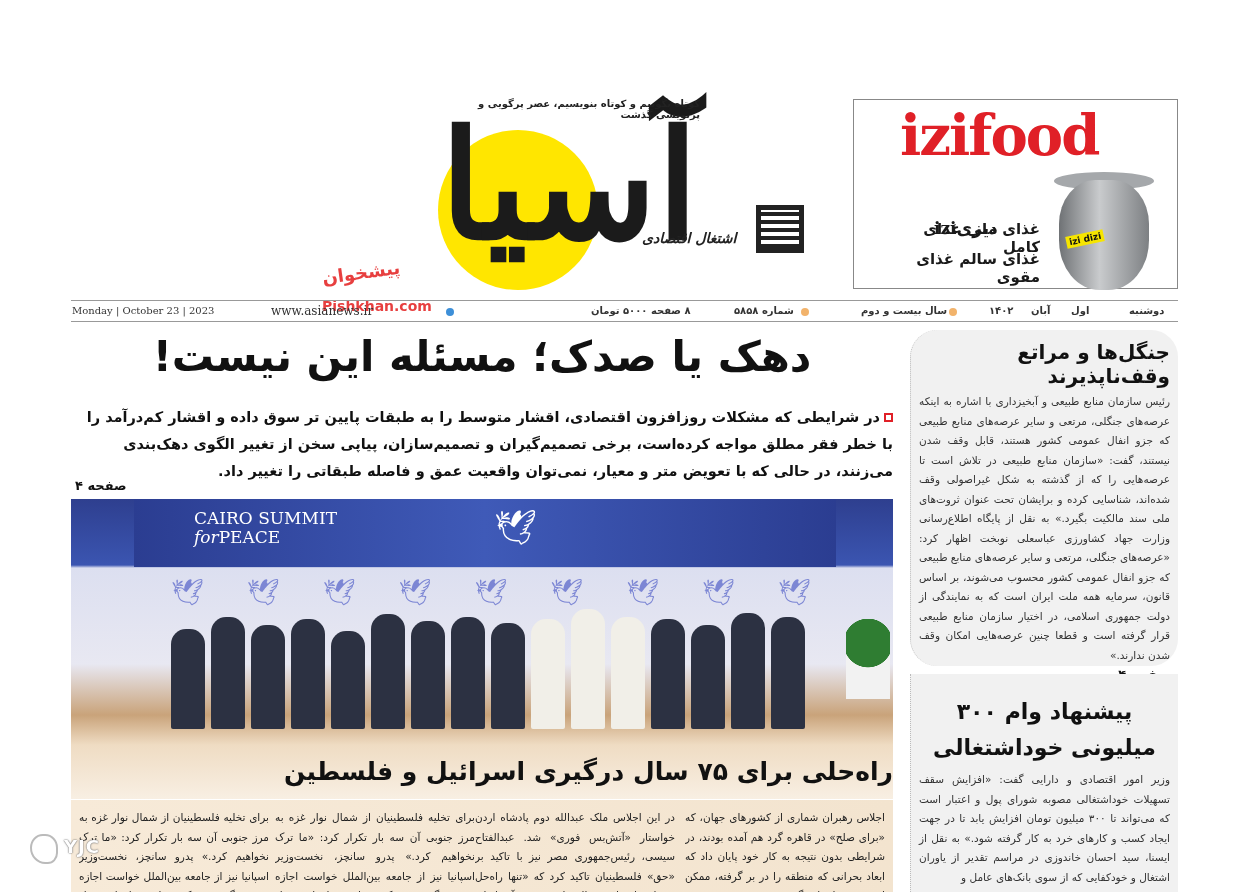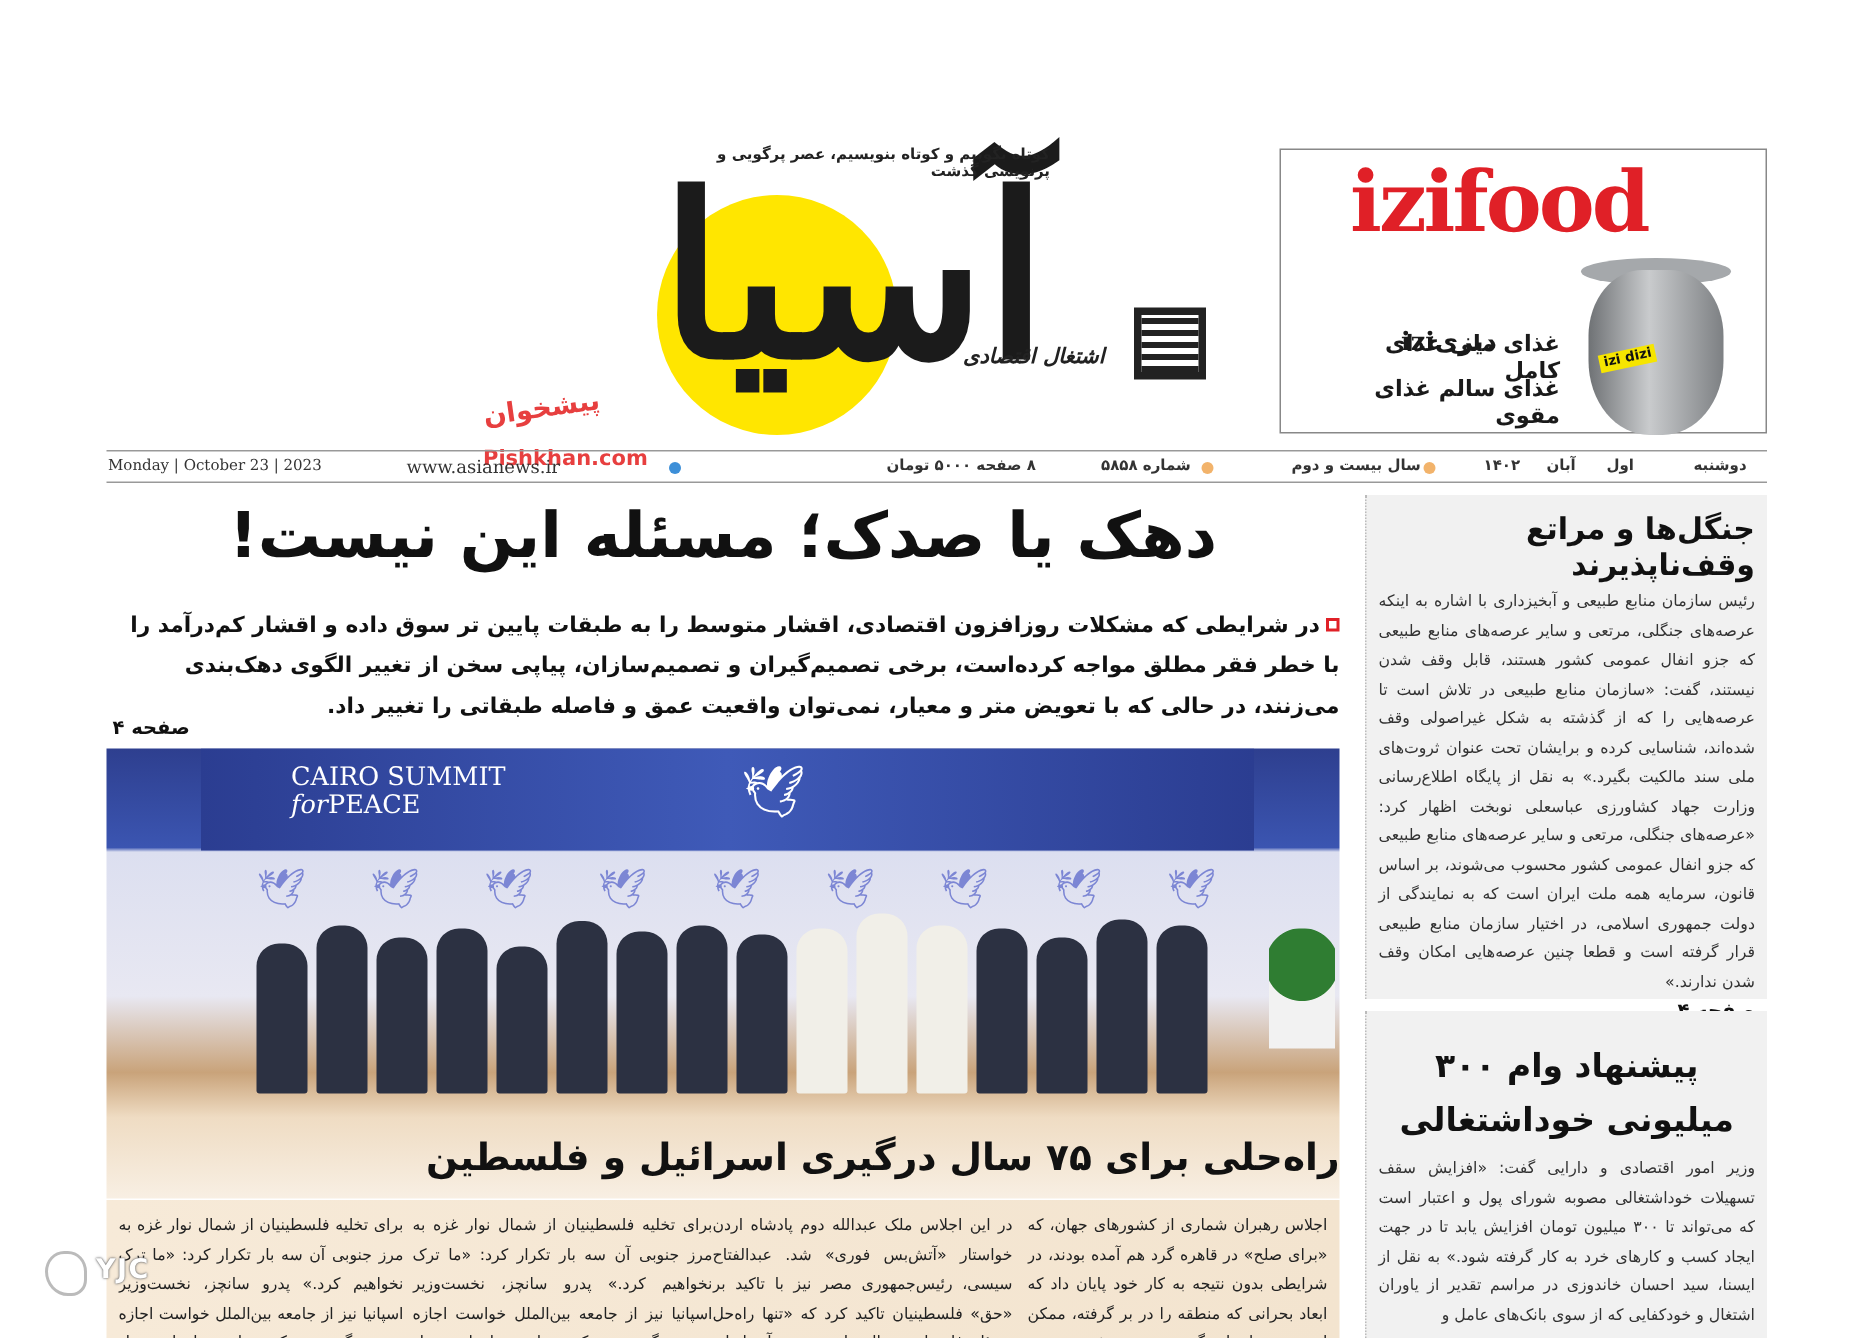--- a/index.html
+++ b/index.html
@@ -73,21 +73,21 @@
   
   .columns { position: absolute; left: 71px; top: 800px; width: 822px; height: 92px; background: linear-gradient(90deg, #f7ead8, #f3e4cf); }
   .col { position: absolute; top: 8px; width: 200px; direction: rtl; text-align: justify; font-size: 10.5px; line-height: 19.5px; color: #222; overflow: hidden; height: 84px; }
   .col.c1 { left: 614px; } .col.c2 { left: 404px; } .col.c3 { left: 204px; } .col.c4 { left: 8px; width: 190px; }
 
   .yjc { position: absolute; left: 28px; top: 836px; font-size: 18px; font-weight: bold; color: #fff; text-shadow: 0 0 2px #777, 0 0 1px #555; letter-spacing: 1px; }
   .yjc-glyph { position: absolute; left: 30px; top: 834px; width: 28px; height: 30px; border: 2px solid #bbb; border-radius: 50% 50% 40% 60%; }
 
   
   .side { position: absolute; left: 910px; width: 268px; background: #f1f1f1; border-left: 1px dotted #bbb; direction: rtl; }
-  .side1 { top: 330px; height: 336px; }
+  .side1 { top: 330px; height: 336px; border-radius: 27px; }
   .side2 { top: 674px; height: 218px; }
   .side h2 { font-size: 20px; font-weight: bold; color: #111; text-align: right; padding: 10px 8px 4px 8px; letter-spacing: -0.5px; }
   .side2 h2 { text-align: center; font-size: 22px; line-height: 36px; padding-top: 20px; }
   .side p { font-size: 10.5px; line-height: 19.5px; color: #333; text-align: justify; padding: 0 8px; }
   .side .pref { font-size: 13px; font-weight: bold; color: #111; padding: 2px 8px; }
 </style>
 </head>
 <body>
 
 <div class="page">

